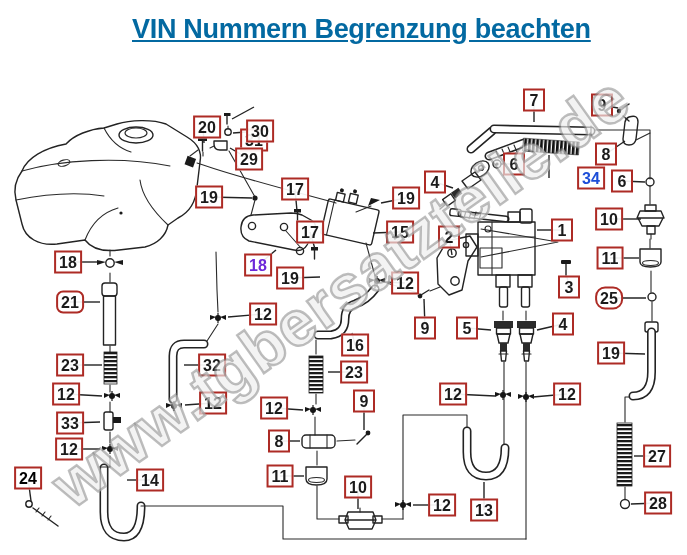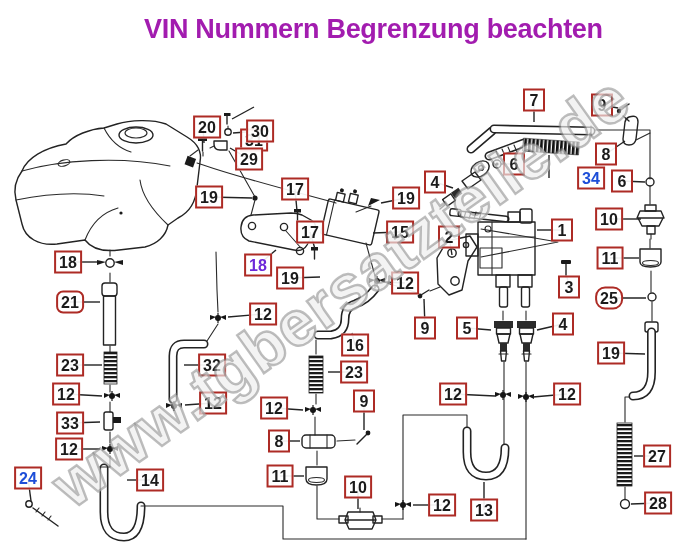--- a/index.html
+++ b/index.html
@@ -1,20 +1,20 @@
 <!DOCTYPE html>
 <html><head>
 <meta charset="utf-8">
 <style>
   html,body { margin:0; padding:0; background:#ffffff; }
   #stage {
     position:relative; width:687px; height:555px; background:#ffffff;
     overflow:hidden; font-family:"Liberation Sans", sans-serif;
   }
-  #title-block { position:absolute; left:144px; top:14px; color:#a21caf; }
+  #title-block { position:absolute; left:132px; top:14px; color:#0369a1;text-decoration:underline; }
   #title-line1 { font-size:27px; font-weight:600; letter-spacing:-0.3px; }
   #title-line2 { font-size:27px; font-weight:600; letter-spacing:-0.3px; margin-top:6px; }
   svg { position:absolute; left:0; top:0; }
   svg .ln { fill:none; stroke:#232323; stroke-width:1.4; stroke-linecap:round; stroke-linejoin:round; }
   svg .thin { fill:none; stroke:#2a2a2a; stroke-width:1.1; stroke-linecap:round; stroke-linejoin:round; }
   svg .tubeO { fill:none; stroke:#232323; stroke-width:9; stroke-linecap:round; stroke-linejoin:round; }
   svg .tubeI { fill:none; stroke:#ffffff; stroke-width:5.8; stroke-linecap:round; stroke-linejoin:round; }
   svg .tube2O { fill:none; stroke:#232323; stroke-width:7; stroke-linecap:round; }
   svg .tube2I { fill:none; stroke:#ffffff; stroke-width:4; stroke-linecap:round; }
   svg .blk { fill:#1a1a1a; stroke:none; }
@@ -411,21 +411,21 @@
       <div class="part-label" style="left: 70px; top: 365px; border-color: rgb(173, 43, 37); color: rgb(27, 27, 27);">23</div>
       <div class="part-label" style="left: 212px; top: 365px; border-color: rgb(173, 43, 37); color: rgb(27, 27, 27);">32</div>
       <div class="part-label" style="left: 354px; top: 372px; border-color: rgb(173, 43, 37); color: rgb(27, 27, 27);">23</div>
       <div class="part-label" style="left: 66px; top: 394px; border-color: rgb(173, 43, 37); color: rgb(27, 27, 27);">12</div>
       <div class="part-label" style="left: 213px; top: 403px; border-color: rgb(173, 43, 37); color: rgb(27, 27, 27);">12</div>
       <div class="part-label" style="left: 274px; top: 408px; border-color: rgb(173, 43, 37); color: rgb(27, 27, 27);">12</div>
       <div class="part-label" style="left: 364px; top: 401px; border-color: rgb(173, 43, 37); color: rgb(27, 27, 27);">9</div>
       <div class="part-label" style="left: 70px; top: 423px; border-color: rgb(173, 43, 37); color: rgb(27, 27, 27);">33</div>
       <div class="part-label" style="left: 69px; top: 449px; border-color: rgb(173, 43, 37); color: rgb(27, 27, 27);">12</div>
       <div class="part-label" style="left: 279px; top: 441px; border-color: rgb(173, 43, 37); color: rgb(27, 27, 27);">8</div>
-      <div class="part-label" style="left: 28px; top: 478px; border-color: rgb(173, 43, 37); color: #1d4ed8;">24</div>
+      <div class="part-label" style="left: 28px; top: 478px; border-color: rgb(173, 43, 37); color: #000000;">24</div>
       <div class="part-label" style="left: 150px; top: 480px; border-color: rgb(173, 43, 37); color: rgb(27, 27, 27);">14</div>
       <div class="part-label" style="left: 280px; top: 476px; border-color: rgb(173, 43, 37); color: rgb(27, 27, 27);">11</div>
       <div class="part-label" style="left: 358px; top: 487px; border-color: rgb(173, 43, 37); color: rgb(27, 27, 27);">10</div>
       <div class="part-label" style="left: 442px; top: 505px; border-color: rgb(173, 43, 37); color: rgb(27, 27, 27);">12</div>
       <div class="part-label" style="left: 484px; top: 510px; border-color: rgb(173, 43, 37); color: rgb(27, 27, 27);">13</div>
       <div class="part-label" style="left: 453px; top: 394px; border-color: rgb(173, 43, 37); color: rgb(27, 27, 27);">12</div>
       <div class="part-label" style="left: 567px; top: 394px; border-color: rgb(173, 43, 37); color: rgb(27, 27, 27);">12</div>
       <div class="part-label" style="left: 657px; top: 456px; border-color: rgb(173, 43, 37); color: rgb(27, 27, 27);">27</div>
       <div class="part-label" style="left: 658px; top: 503px; border-color: rgb(173, 43, 37); color: rgb(27, 27, 27);">28</div>
     </div>

